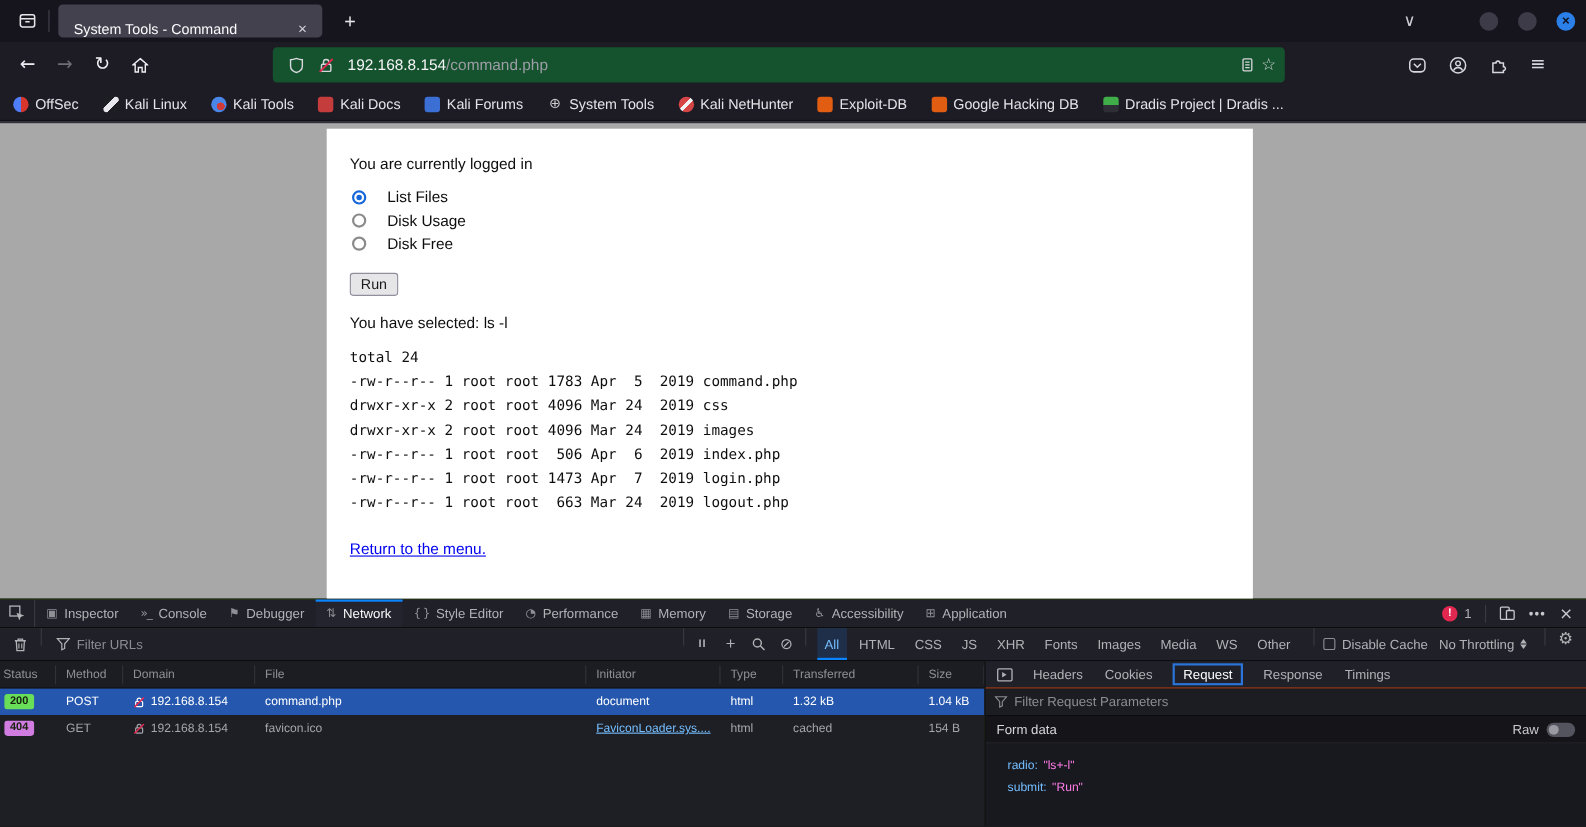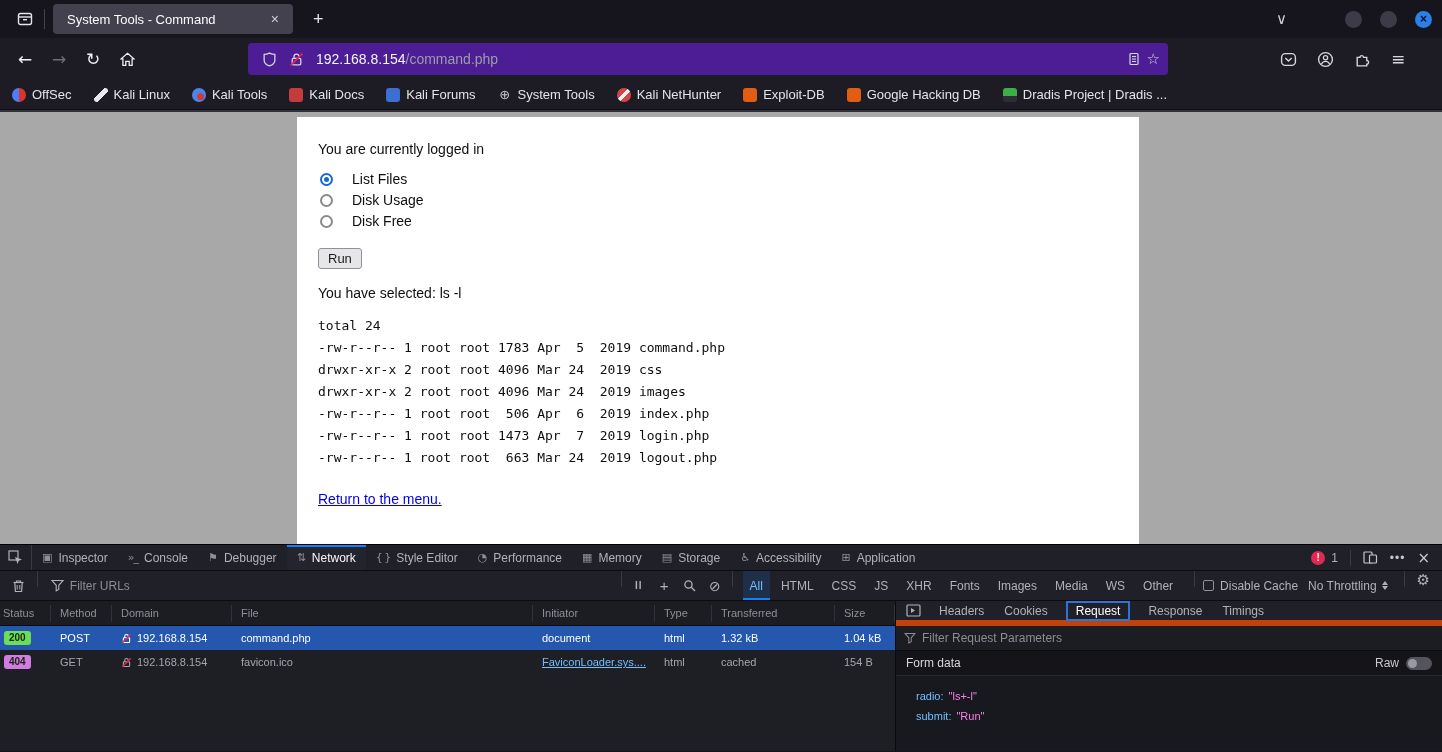--- a/index.html
+++ b/index.html
@@ -4,34 +4,34 @@
 <style>
   * { box-sizing: border-box; margin: 0; padding: 0; }
   html,body { width:1442px; height:752px; overflow:hidden; }
   body { font-family:"Liberation Sans","DejaVu Sans",sans-serif; background:#16151d; color:#dfdfe4; }
   .gi { font-family:"DejaVu Sans",sans-serif; font-style:normal; }
 
   
   .titlebar { height:38px; background:#16151d; display:flex; align-items:center; padding:0 10px; }
   .fxview { width:30px; height:26px; display:flex; align-items:center; justify-content:center; border-radius:4px; }
   .tb-sep { width:1px; height:20px; background:#44434e; margin:0 8px 0 4px; }
-  .tab { height:30px; background:#42414d; border-radius:4px; display:flex; align-items:center; padding:0 10px 0 14px; width:240px; color:#fbfbfe; font-size:13px; }
+  .tab { height:30px; background:#42414d; border-radius:4px; display:flex; align-items:flex-end; padding:0 10px 0 14px; width:240px; color:#fbfbfe; font-size:13px; }
   .tab-title { flex:1; white-space:nowrap; overflow:hidden; }
   .tab-close { color:#cfcfd8; font-size:14px; padding:0 4px; cursor:default; }
   .newtab { color:#e6e6ea; font-size:18px; margin-left:12px; padding:0 8px; }
   .titlebar-right { margin-left:auto; display:flex; align-items:center; gap:18px; }
   .tabs-chevron { color:#cfcfd8; font-size:15px; margin-right:40px; }
   .winbtn { width:17px; height:17px; border-radius:50%; background:#3c3b47; display:flex; align-items:center; justify-content:center; }
   .winbtn.close { background:#2a7fe8; color:#10101a; font-weight:bold; font-size:12px; }
 
   
   .navbar { height:42px; background:#1d1c25; display:flex; align-items:center; padding:0 8px; }
   .navbtn { width:34px; height:30px; display:flex; align-items:center; justify-content:center; color:#eeeef2; font-size:17px; border-radius:4px; }
   .navbtn.disabled { color:#6d6d78; }
-  .urlbar { margin-left:104px; width:920px; height:32px; background:#4c1d95; border-radius:4px; display:flex; align-items:center; padding:0 8px; }
+  .urlbar { margin-left:104px; width:920px; height:32px; background:#14532d; border-radius:4px; display:flex; align-items:center; padding:0 8px; }
   .urlbar .ubicon { display:flex; align-items:center; margin:0 6px; }
   .url-text { flex:1; font-size:14px; margin-left:6px; white-space:nowrap; overflow:hidden; }
   .url-host { color:#f5f5f8; }
   .url-path { color:#9d9da7; }
   .nav-right { display:flex; align-items:center; gap:20px; margin-left:112px; }
   .star { color:#d6d6dd; font-size:15px; }
 
   
   .bookmarks { height:30px; background:#1d1c25; display:flex; align-items:center; gap:22px; padding:0 12px; font-size:13px; color:#e3e3e8; border-bottom:1px solid #0f0f14; }
   .bm { display:flex; align-items:center; gap:6px; white-space:nowrap; }
@@ -90,21 +90,21 @@
   .net-header .hcell:first-child span { margin-left:-6px; }
   .req-row { height:24px; font-size:11px; color:#a5a5ab; }
   .req-row:nth-of-type(2) { background:#27272e; }
   .req-row.on { background:#2457ad; color:#fff; }
   .cell { padding:0 4px 0 9px; white-space:nowrap; overflow:hidden; display:flex; align-items:center; gap:5px; }
   .pill { margin-left:-5px; padding:1px 5px 2px 5px; border-radius:3px; font-weight:bold; font-size:10px; color:#16220d; }
   .init.link { text-decoration:underline; color:#75bfff; }
   .net-fill { flex:1; background:#1e1e25; }
 
   .net-right { flex:1; display:flex; flex-direction:column; border-left:1px solid #0a0a0e; background:#18181f; min-width:0; }
-  .side-tabs { height:25px; display:flex; align-items:center; gap:16px; background:#202029; border-bottom:6px solid #c2410c; padding:0 10px; }
+  .side-tabs { height:25px; display:flex; align-items:center; gap:16px; background:#202029; border-bottom:1px solid #c2410c; padding:0 10px; }
   .stab { white-space:nowrap; padding:3px 2px; }
   .stab.on { border:2px solid #2b74d9; color:#fff; padding:1px 8px; }
   .side-toggle { display:flex; align-items:center; }
   .req-filter { height:25px; display:flex; align-items:center; background:#1c1c23; border-bottom:1px solid #0c0c10; padding:0 8px; gap:6px; }
   .req-filter input { background:transparent; border:none; outline:none; color:#9a9aa1; font-size:12px; font-family:inherit; flex:1; }
   .req-filter input::placeholder { color:#8c8c93; }
   .formdata-row { height:25px; display:flex; align-items:center; background:#141419; border-bottom:1px solid #26262d; padding:0 10px; color:#d7d7db; }
   .raw-wrap { margin-left:auto; display:flex; align-items:center; gap:7px; color:#c9c9ce; }
   .toggle { width:26px; height:13px; border-radius:8px; background:#54545e; position:relative; }
   .toggle::before { content:""; position:absolute; left:2px; top:2px; width:9px; height:9px; border-radius:50%; background:#9a9aa2; }

